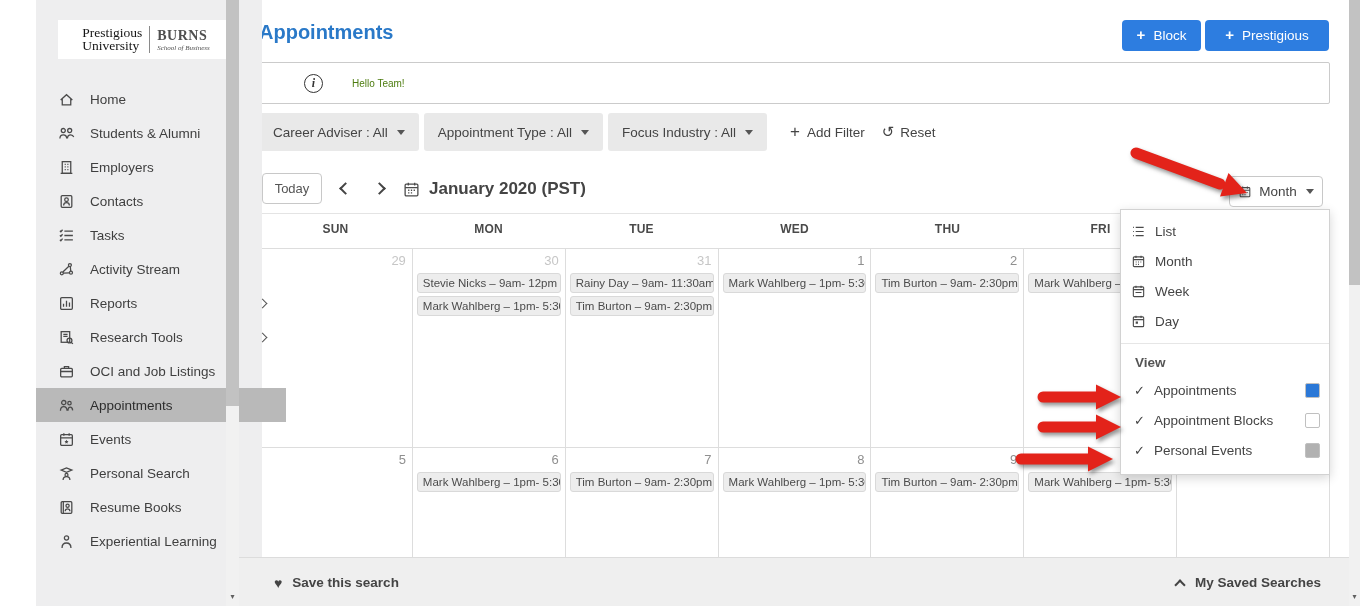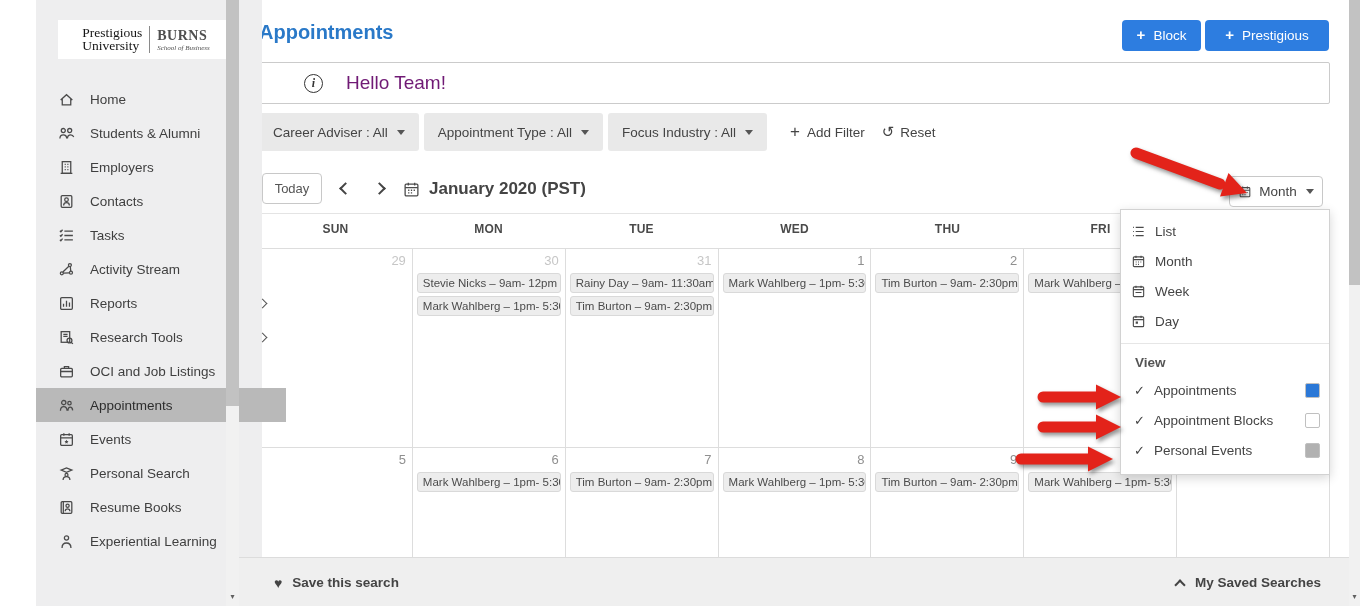--- a/index.html
+++ b/index.html
@@ -33,21 +33,21 @@
 
   
   .page-title { position:absolute; left:259px; top:21px; font-size:20px; font-weight:bold; color:#2a79c8; z-index:2; }
   .btn-blue { position:absolute; top:20px; height:31px; background:#2d7de0; color:#fff; border-radius:4px; font-size:13.5px; display:flex; align-items:center; justify-content:center; cursor:pointer; z-index:2; }
   .btn-blue .plus { font-size:15px; font-weight:bold; margin-right:8px; position:relative; top:-1px; }
   .btn-block { left:1122px; width:79px; }
   .btn-appt { left:1205px; width:124px; }
 
   .notice { position:absolute; left:259px; top:62px; width:1071px; height:42px; border:1px solid #cbcbcb; border-radius:2px; display:flex; align-items:center; padding-left:44px; z-index:2; background:#fff; }
   .info-circle { width:19px; height:19px; border:1.6px solid #333; border-radius:50%; display:flex; align-items:center; justify-content:center; font-family:"Liberation Serif","DejaVu Serif",serif; font-style:italic; font-weight:bold; font-size:12px; color:#333; flex:none; }
-  .notice-text { margin-left:23px; font-size:19px; color:#701a75; }
+  .notice-text { margin-left:29px; font-size:10px; color:#4d7c0f; }
 
   
   .filters { position:absolute; left:259px; top:113px; height:38px; display:flex; align-items:stretch; z-index:2; }
   .filter-btn { background:#e9e9e9; border-radius:3px; padding:0 14px; margin-right:5px; display:flex; align-items:center; font-size:13.5px; color:#444; cursor:pointer;text-align:center; }
   .caret { width:0; height:0; border-left:4px solid transparent; border-right:4px solid transparent; border-top:5px solid #555; margin-left:9px; }
   .text-btn { display:flex; align-items:center; font-size:13.5px; color:#444; cursor:pointer; background:none; border:none; }
   .add-filter { margin-left:18px; }
   .add-filter .plus { font-size:17px; font-weight:400; margin-right:7px; color:#444; }
   .reset-btn { margin-left:17px; }
   .reset-btn .undo { font-size:15px; margin-right:6px; color:#444; }

